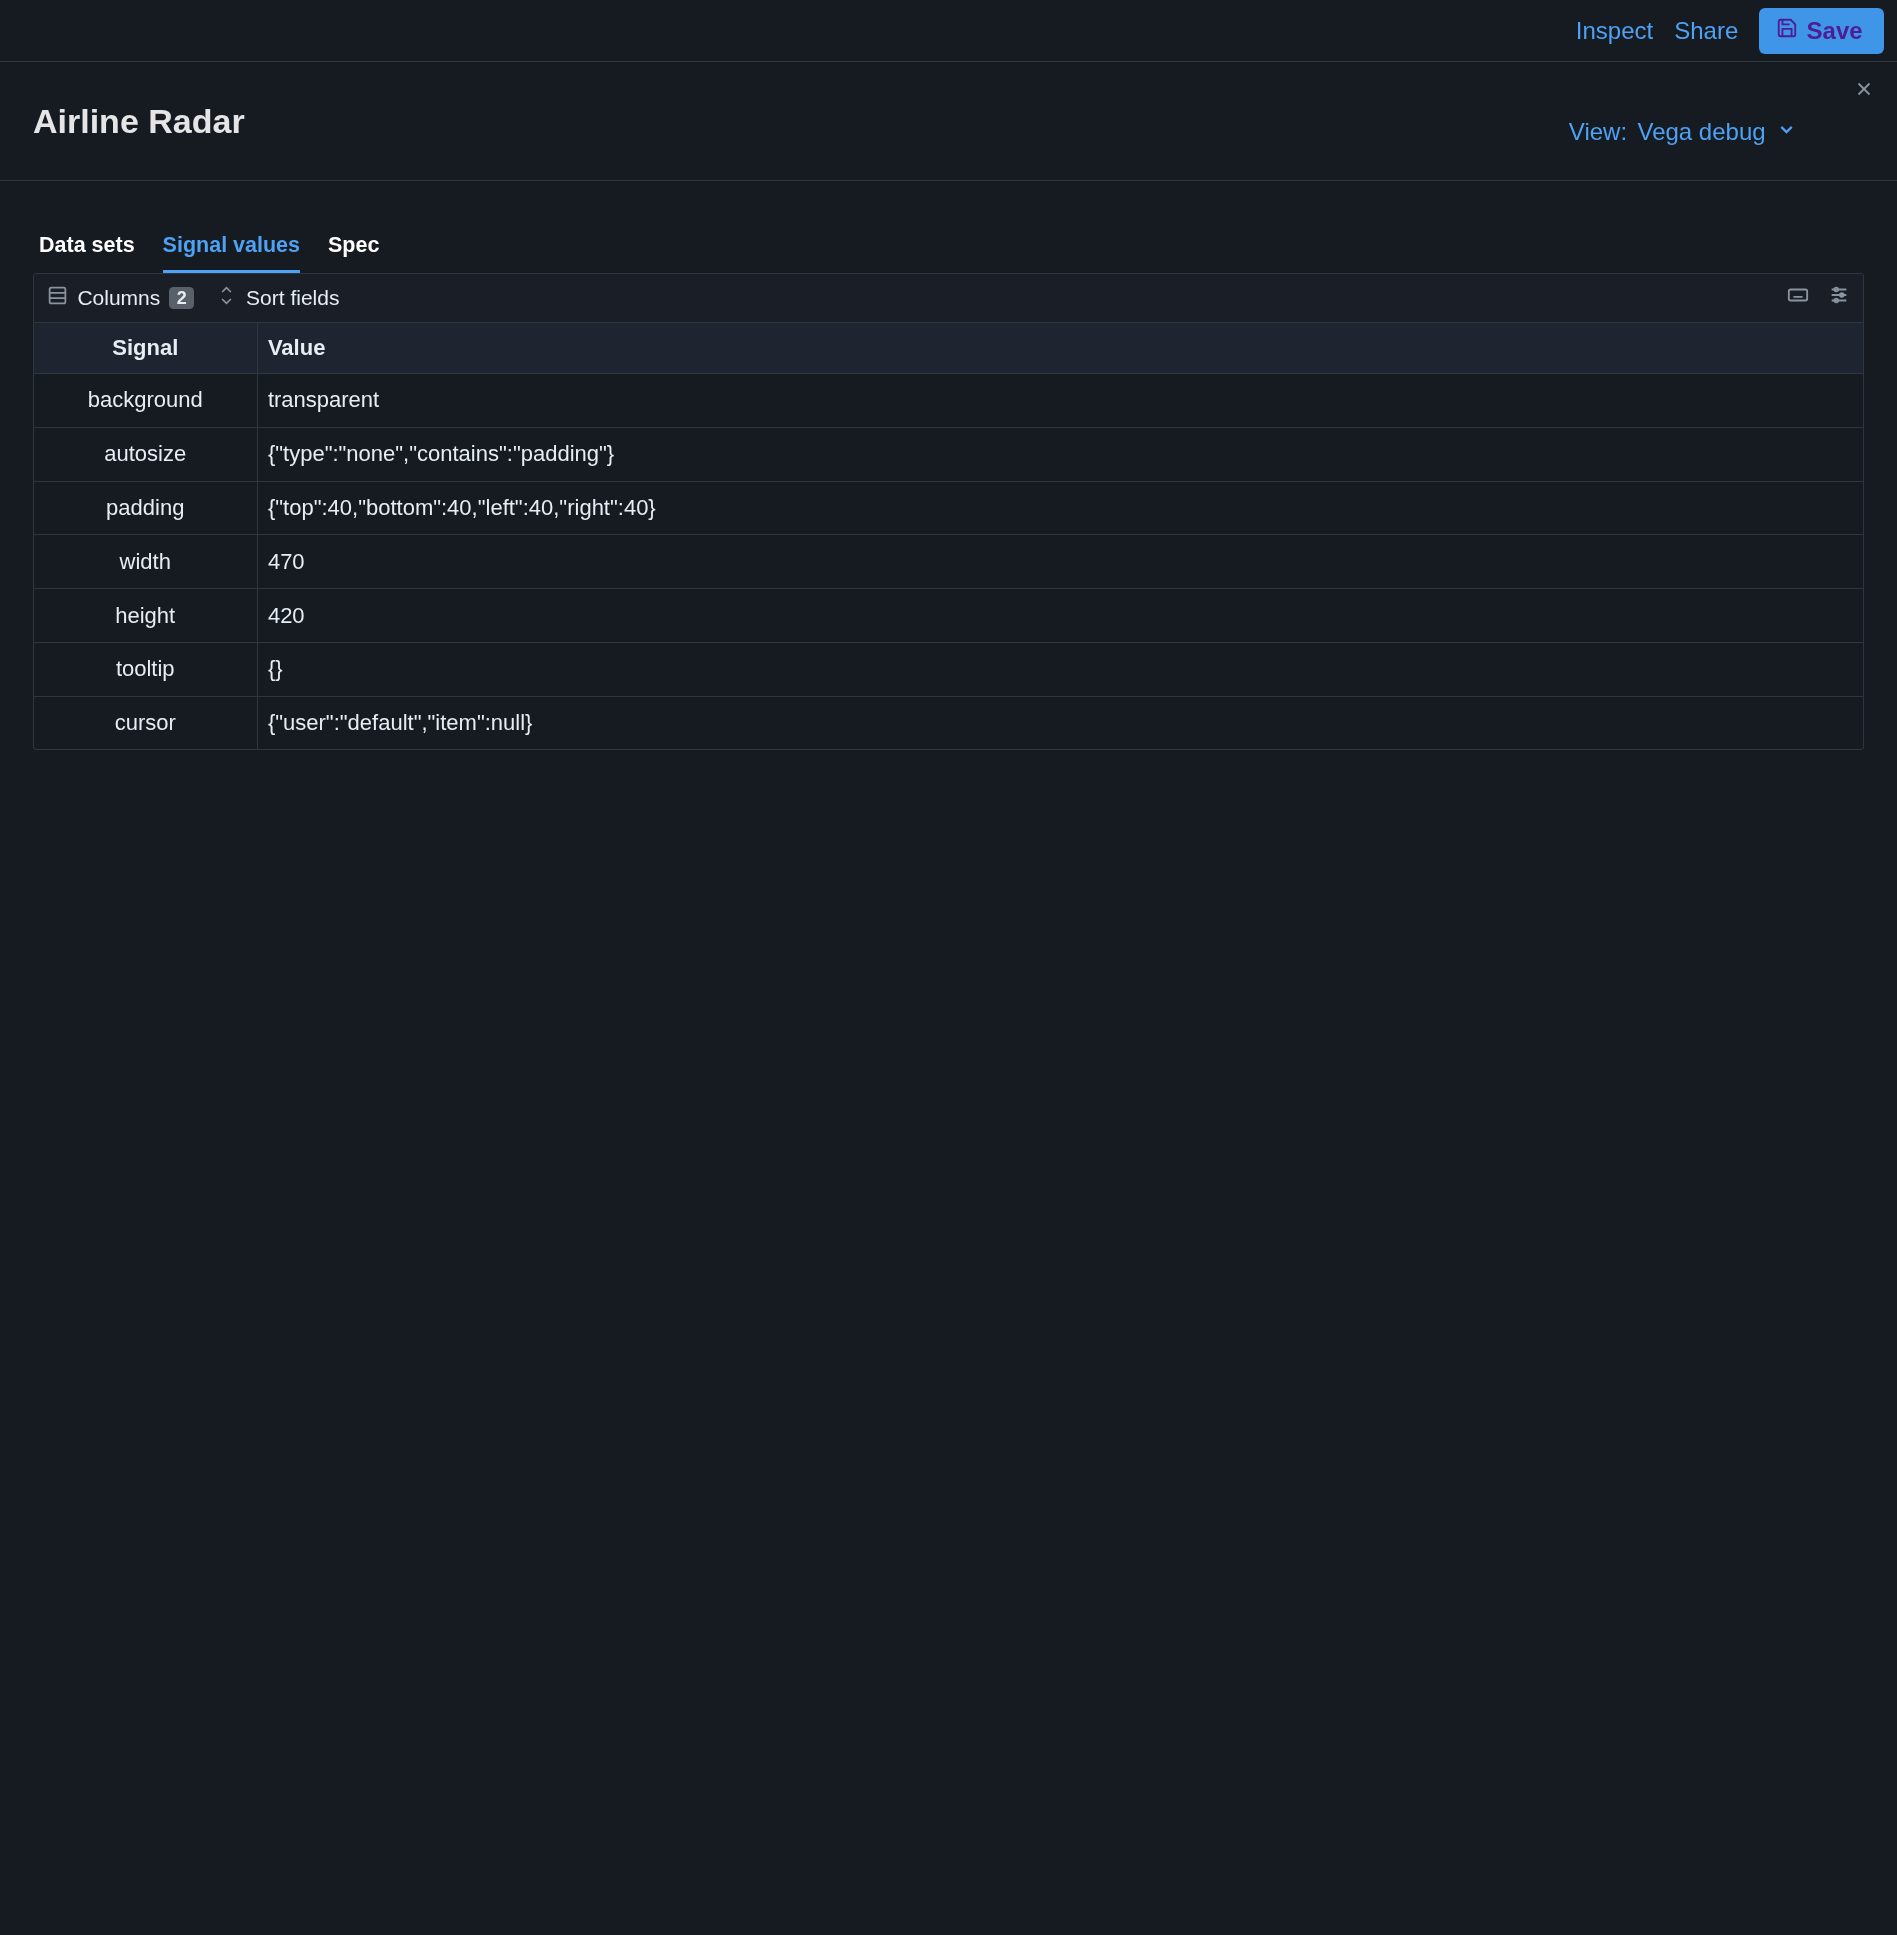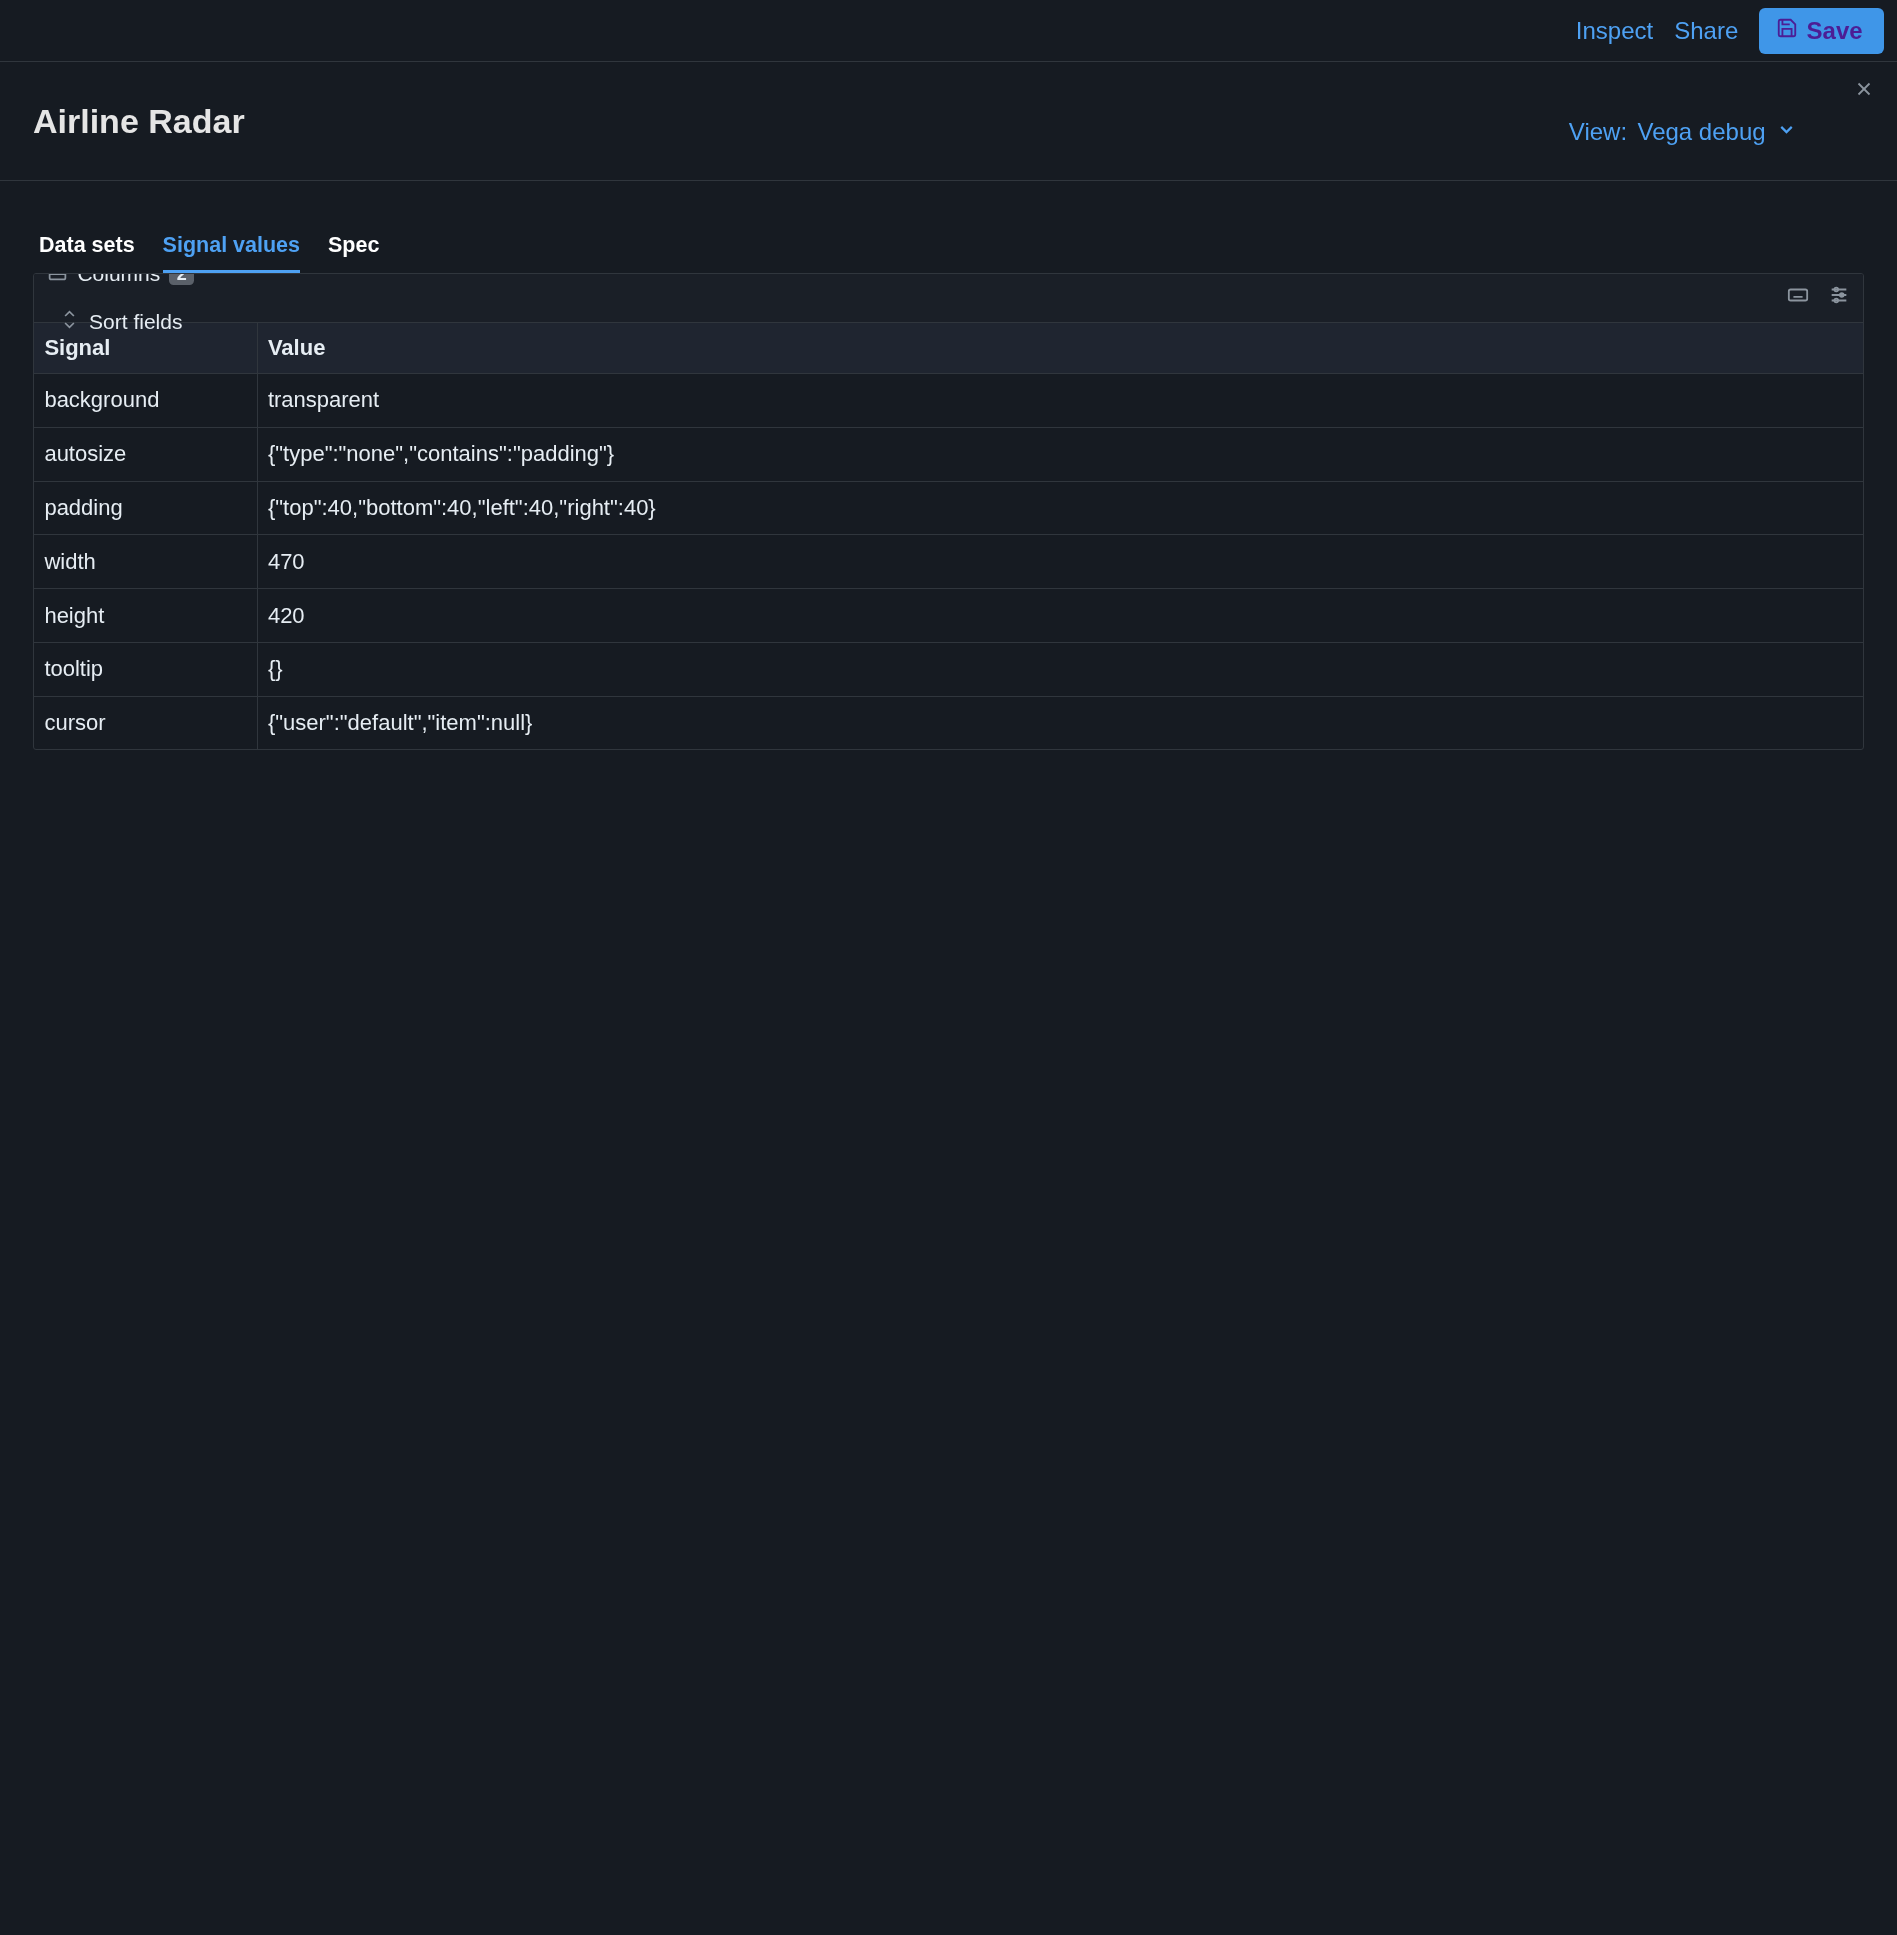--- a/index.html
+++ b/index.html
@@ -133,21 +133,20 @@
     align-items: center;
     justify-content: space-between;
     padding: 0 13.4px;
     height: 49px;
     border-bottom: 0.7px solid var(--border);
   }
   .tbl-toolbar-left {
     display: flex;
     align-items: center;
     gap: 22px;
-    flex-direction: column;
   }
   .tb-item {
     display: flex;
     align-items: center;
     gap: 9px;
     font-size: 21px;
     color: var(--text);
     cursor: pointer;
   }
   .tb-item svg { width: 21px; height: 21px; color: #8b949e; }
@@ -184,20 +183,21 @@
     text-align: left;
     font-weight: 600;
     background: #1f2530;
     padding: 12px 10.4px;
     border-bottom: 0.7px solid var(--border);
   }
   table.signals th:first-child,
   table.signals td:first-child {
     width: 223px;
     border-right: 0.7px solid var(--border);
+    text-align: center;
   }
   table.signals td {
     padding: 13.4px 10.4px;
     border-bottom: 0.7px solid var(--border);
     color: var(--text);
   }
   table.signals tr:last-child td {
     border-bottom: none;
   }
 </style>

